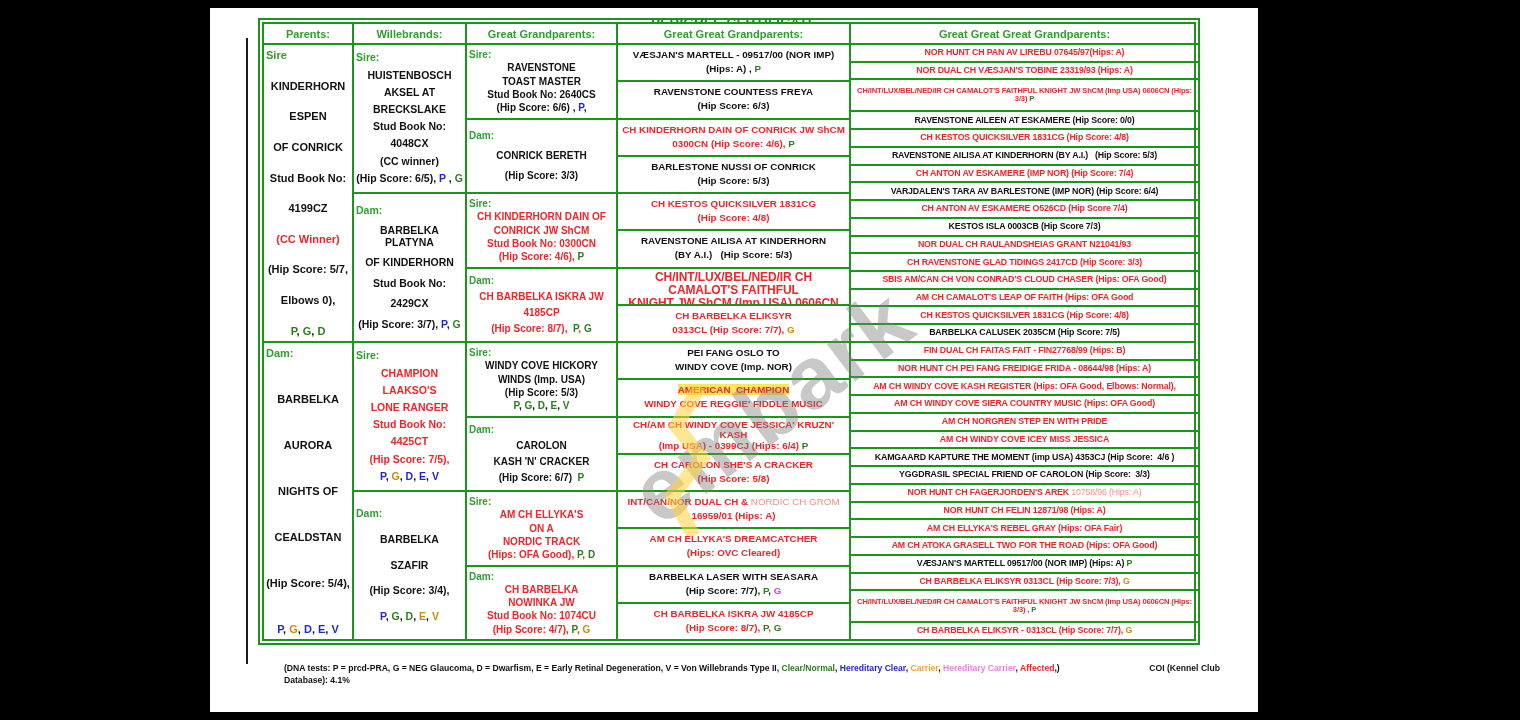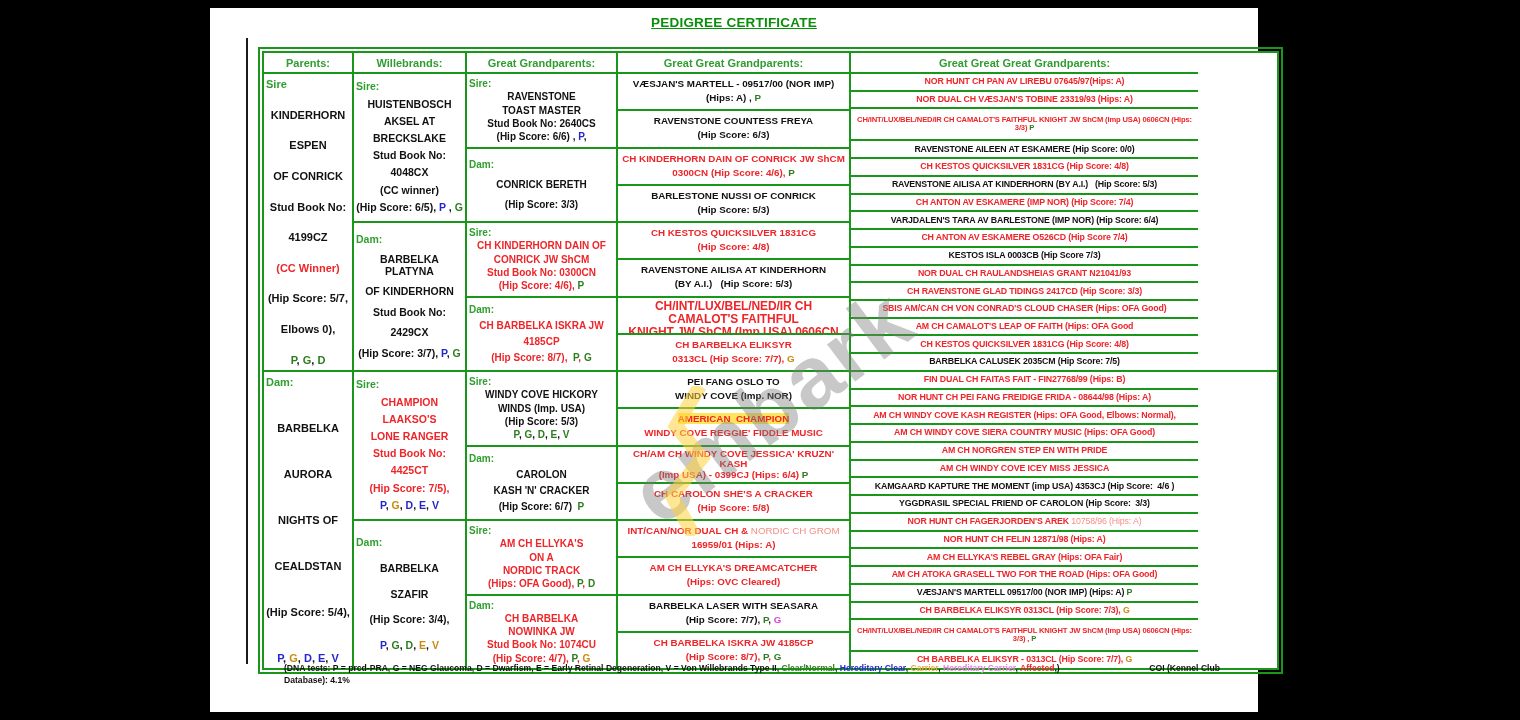--- a/index.html
+++ b/index.html
@@ -6,21 +6,21 @@
     --green:#1a961a; --lbl:#2f9e2f; --title:#0a8f0a; --red:#ee2529; --redl:#f58f85;
     --blu:#2424d0; --grn:#2c7d1e; --org:#c98a12; --mag:#d944d9; --org2:#f2a33c; --mag2:#e87fe0;
     --hl:#ffe45c; --wm:rgba(125,125,125,0.42); --icon:#c9c9c9;
   }
   html,body{margin:0;padding:0;width:1520px;height:720px;overflow:hidden;background:#000;
     font-family:"Liberation Sans",sans-serif;}
   #page{position:absolute;left:210px;top:8px;width:1048px;height:704px;background:#fff;}
   #title{position:absolute;left:0;top:7px;width:100%;text-align:center;color:var(--title);
     font-size:13.5px;font-weight:bold;text-decoration:underline;letter-spacing:.2px;}
   #scanline{position:absolute;left:36px;top:30px;width:2px;height:626px;background:#1b1b1b;}
-  #tbl{position:absolute;left:52px;top:43px;width:1017px;border:2px solid var(--green);
+  #tbl{position:absolute;left:52px;top:14px;width:934px;border:2px solid var(--green);
     outline:2px solid var(--green);outline-offset:2px;background:#fff;box-sizing:border-box;}
   .hdr,.half{display:grid;grid-template-columns:90px 113px 151px 233px 347px;}
   .hdr>div{border-right:2px solid var(--green);border-bottom:2px solid var(--green);
     height:21px;display:flex;align-items:center;justify-content:center;color:var(--lbl);
     font-weight:bold;font-size:11px;box-sizing:border-box;}
   .hdr>div:last-child{border-right:none;}
   .half{height:296px;}
   .half+.half{border-top:2px solid var(--green);}
   .col{border-right:2px solid var(--green);display:flex;flex-direction:column;box-sizing:border-box;}
   .col:last-child{border-right:none;}

